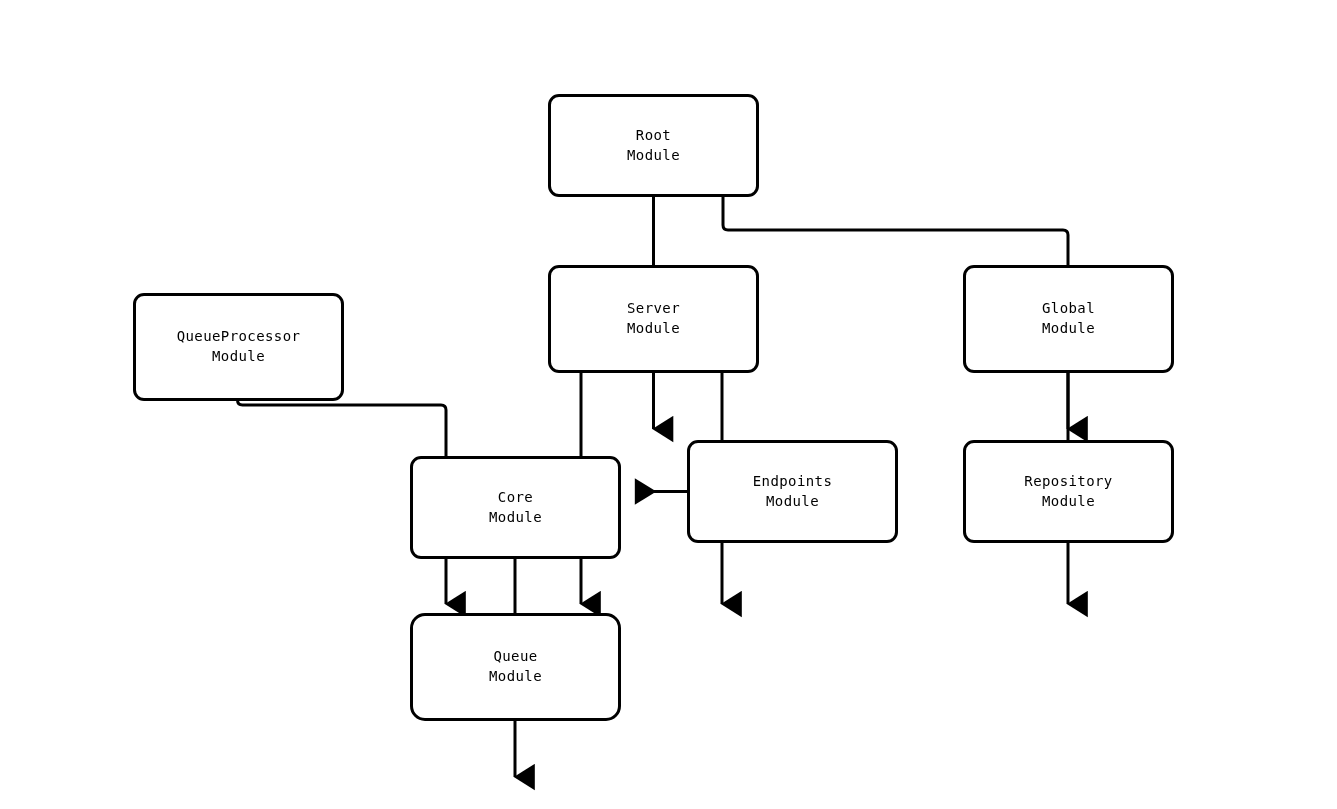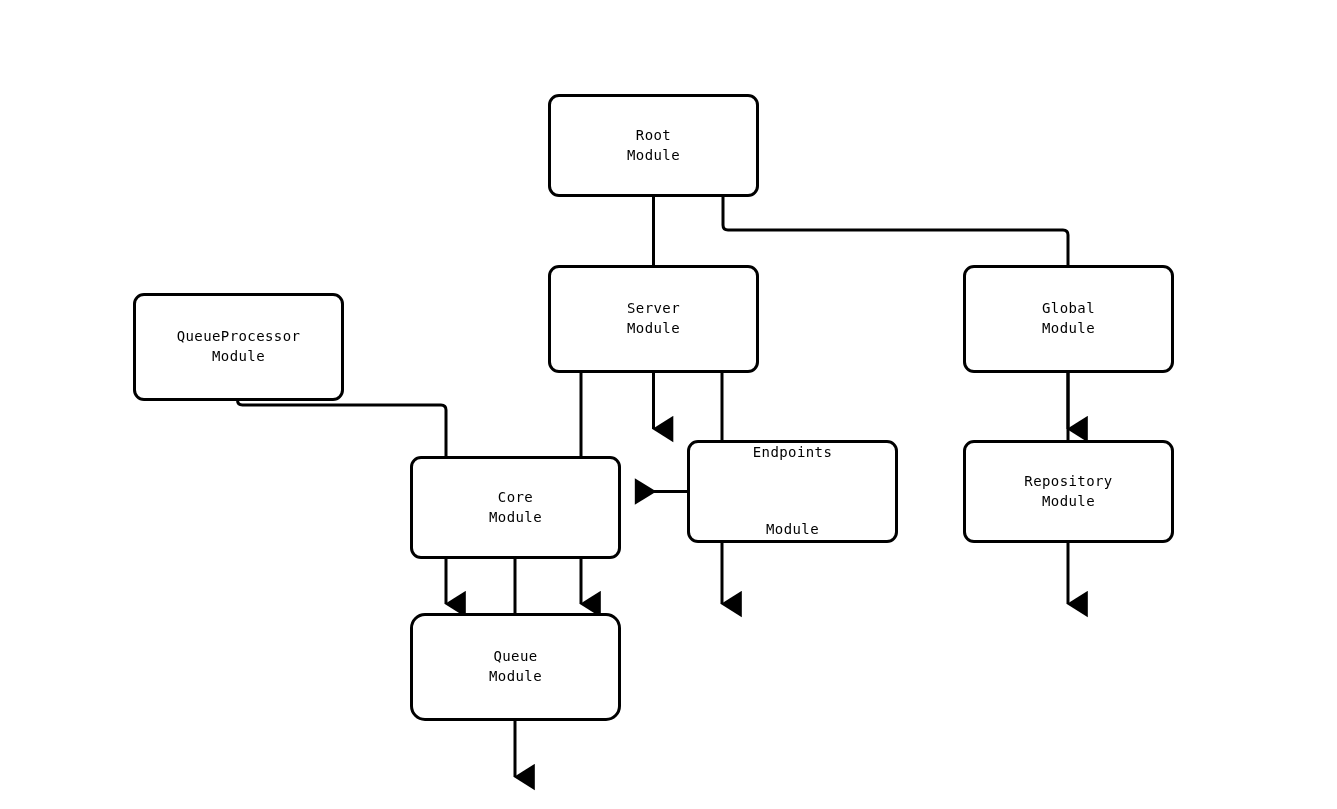--- a/index.html
+++ b/index.html
@@ -101,21 +101,21 @@
   <div class="node" style="left:963px; top:265px; width:211px; height:108px;">
     <span class="node-line">Global</span>
     <span class="node-line">Module</span>
   </div>
 
   <div class="node" style="left:410px; top:456px; width:211px; height:103px;">
     <span class="node-line">Core</span>
     <span class="node-line">Module</span>
   </div>
 
-  <div class="node" style="left:687px; top:440px; width:211px; height:103px;justify-content:space-between;">
+  <div class="node" style="left:687px; top:440px; width:211px; height:103px;">
     <span class="node-line">Endpoints</span>
     <span class="node-line">Module</span>
   </div>
 
   <div class="node" style="left:963px; top:440px; width:211px; height:103px;text-align:right;">
     <span class="node-line">Repository</span>
     <span class="node-line">Module</span>
   </div>
 
   <div class="node" style="left:410px; top:613px; width:211px; height:108px;border-radius:15px;">

